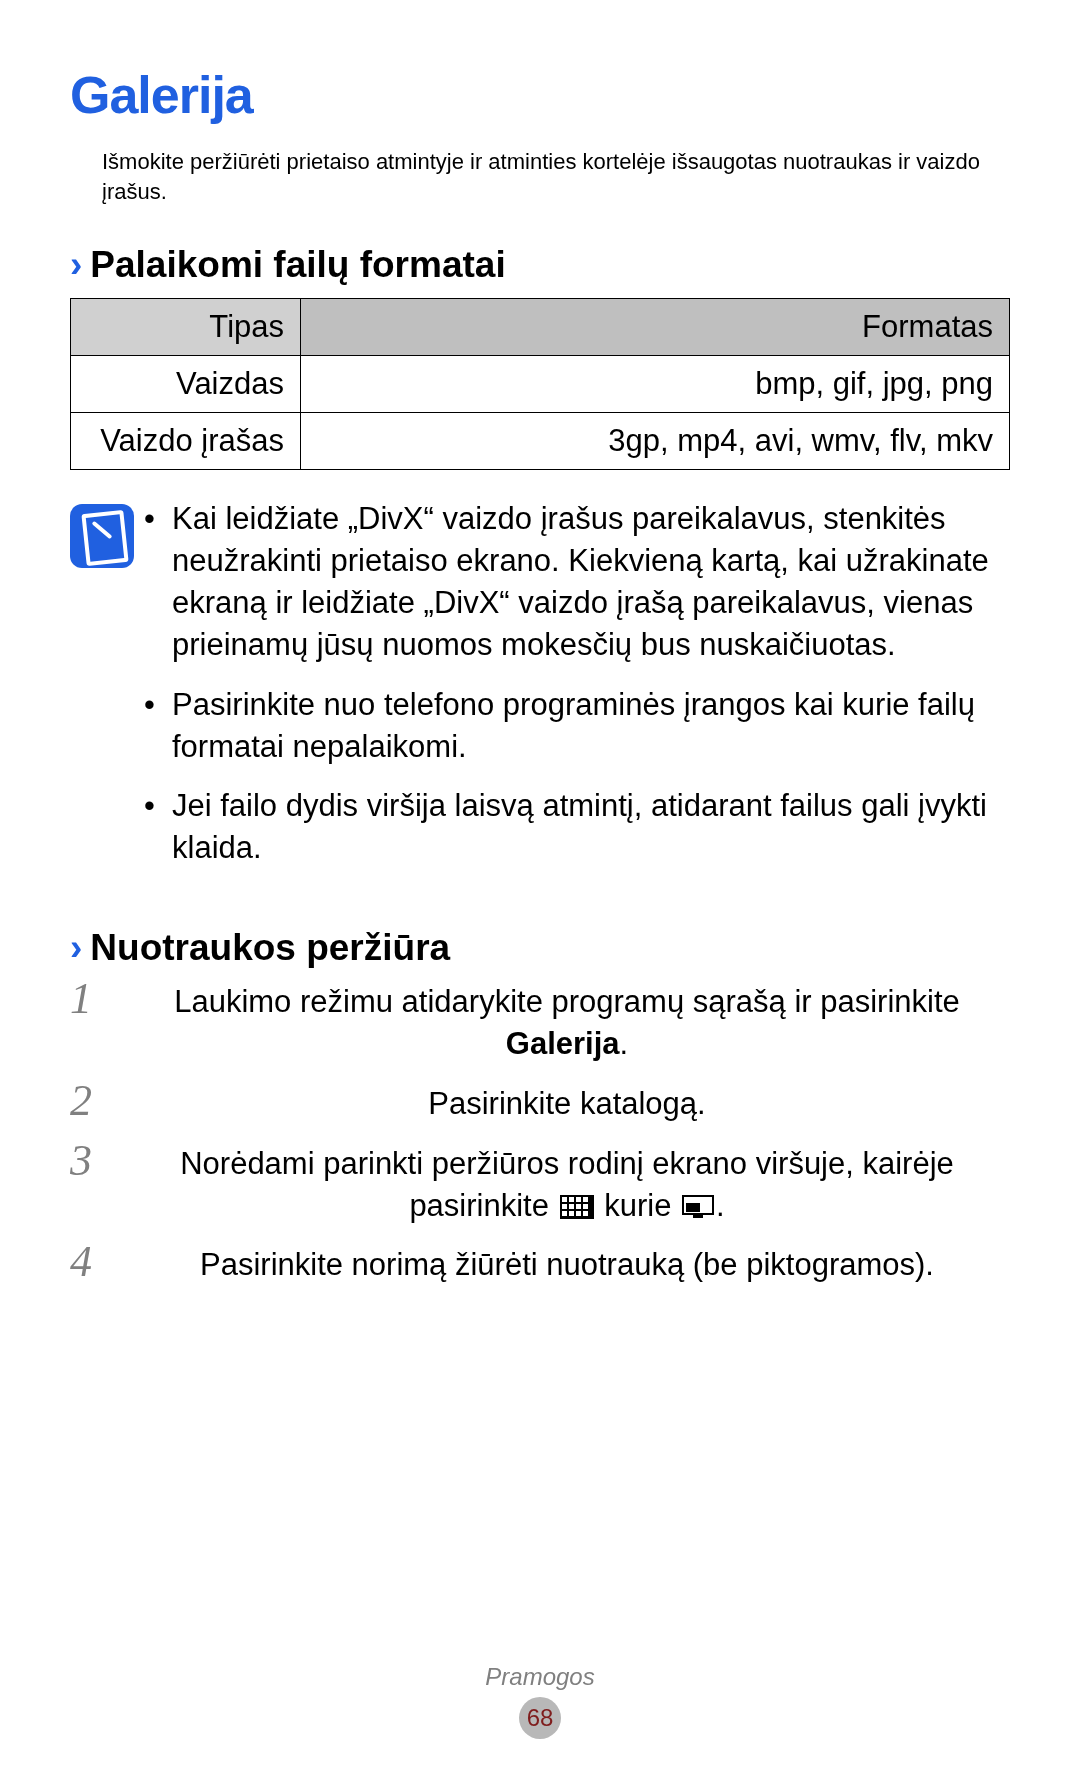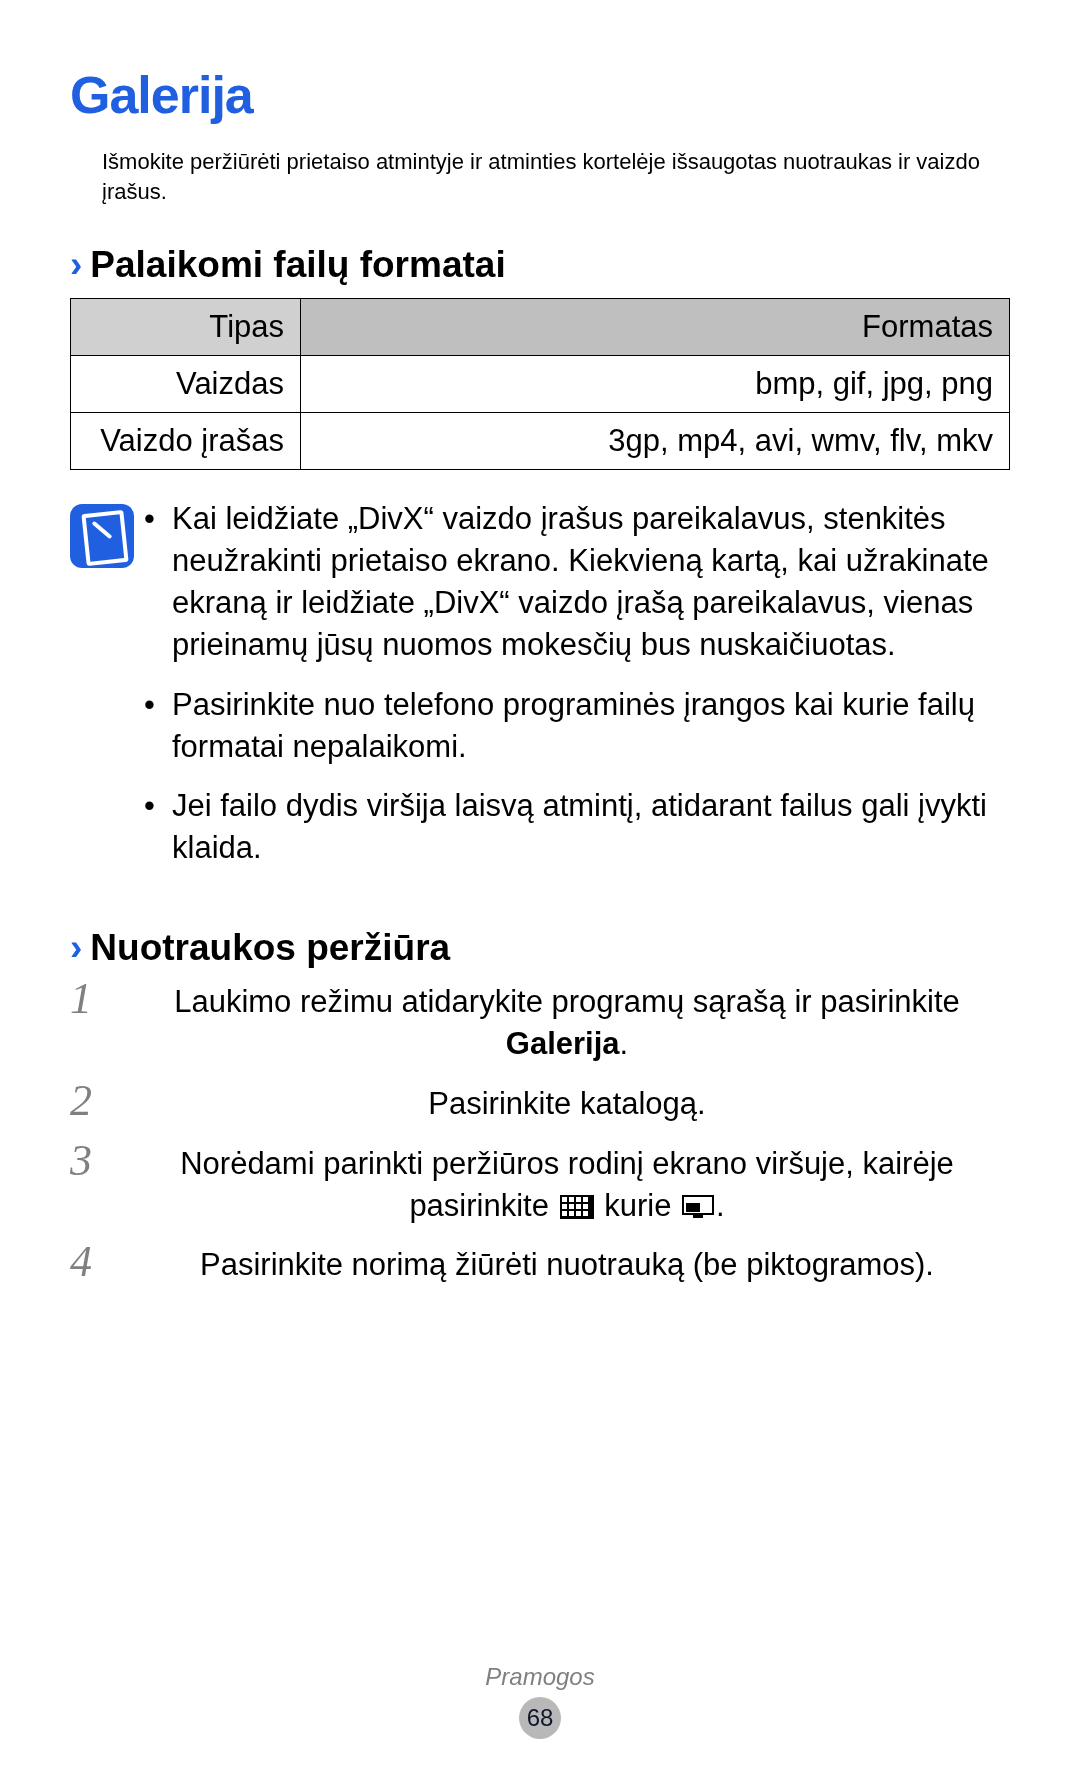--- a/index.html
+++ b/index.html
@@ -167,21 +167,21 @@
     }
     .page-num {
       margin-top: 6px;
     }
     .page-circle {
       display: inline-block;
       width: 42px;
       height: 42px;
       border-radius: 50%;
       background: #b8b8b8;
-      color: #0f172a;
+      color: #7f1d1d;
       font-style: normal;
       font-size: 24px;
       line-height: 42px;
       text-align: center;
     }
   </style>
 </head>
 <body>
 
 <h1 class="title">Galerija</h1>

